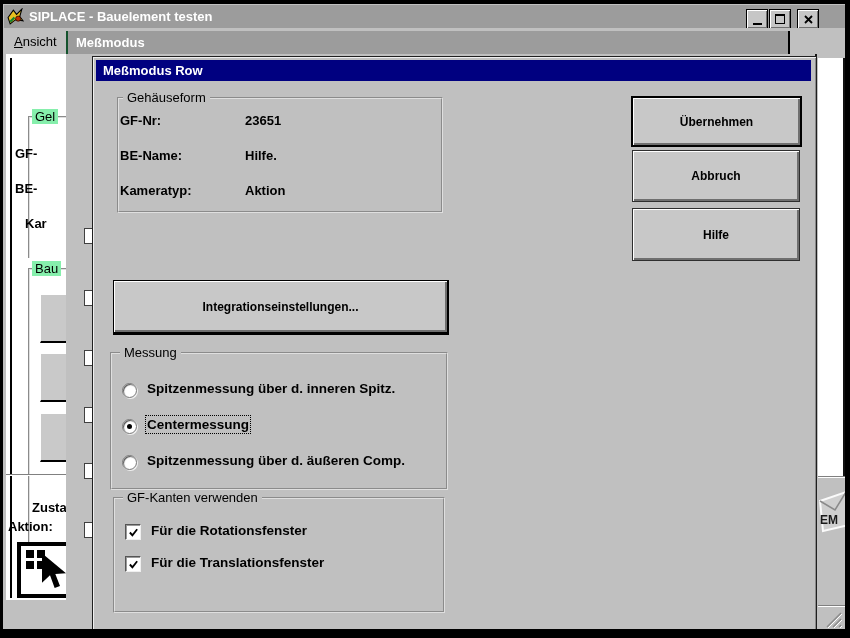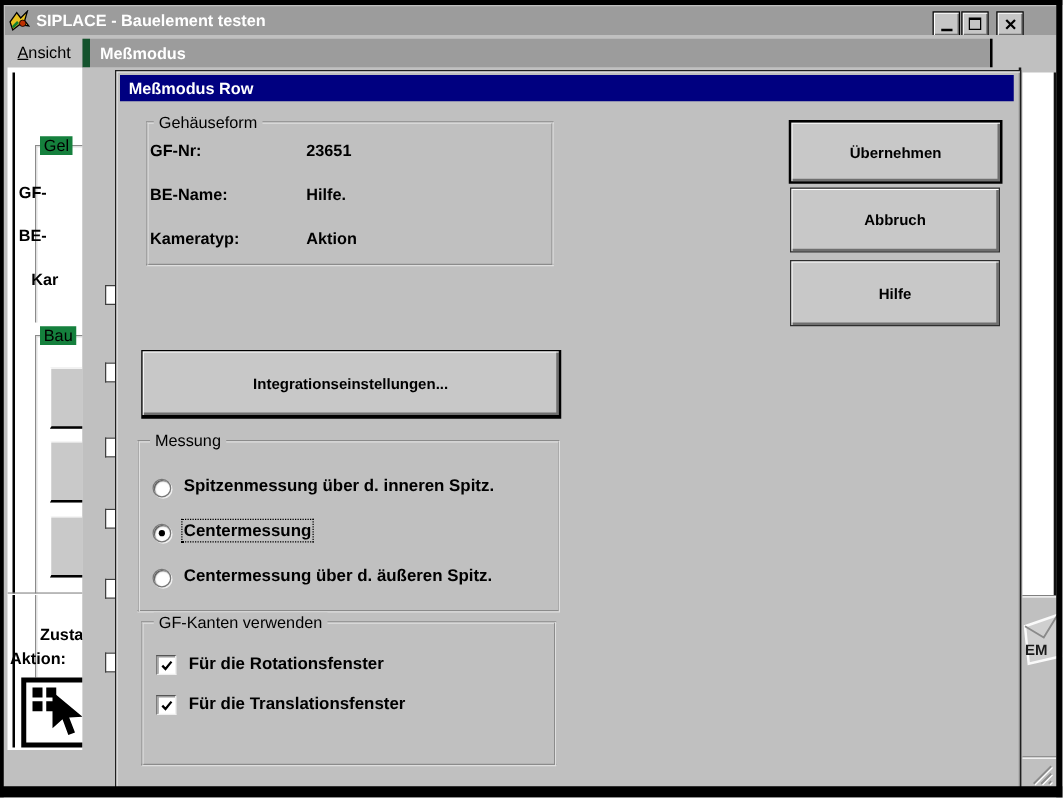--- a/index.html
+++ b/index.html
@@ -35,21 +35,21 @@
     background:#c8c8c8;border:1px solid #2e2e2e;
     box-shadow:inset 1px 1px 0 #fff, inset -2px -2px 0 #6f6f6f;
     display:flex;align-items:center;justify-content:center;
     font-weight:bold;font-size:12px;cursor:default;
   }
   .btn-default{border:2px solid #000;}
   .btn-heavy{border:1px solid #000;border-right:2px solid #000;border-bottom:3px solid #000;}
   
   .groupbox{border:2px groove #dfdfdf;}
   .grouplabel{font-weight:normal;background:#c0c0c0;padding:0 4px;white-space:nowrap;}
-  .grouplabel-onwhite{font-weight:normal;background:#15803d;padding:0 3px;white-space:nowrap;}
+  .grouplabel-onwhite{font-weight:normal;background:#86efac;padding:0 3px;white-space:nowrap;}
   
   .radio{
     width:13px;height:13px;border-radius:50%;background:#fff;
     border:1px solid #777;
     box-shadow:inset 1px 1px 1px #555, 1px 1px 0 #efefef;
     position:relative;display:inline-block;
   }
   .radio.selected::after{
     content:"";position:absolute;left:4px;top:4px;width:5px;height:5px;
     border-radius:50%;background:#000;
@@ -140,21 +140,21 @@
 <div class="abs sep" style="left:818px;top:476px;width:27px;"></div>
 
 <div class="abs" style="left:818px;top:487px;width:32px;height:56px;">
   <svg width="32" height="56" viewBox="0 0 32 56">
     <path d="M2 14 L28 5 L31 38 L5 44 Z" fill="#cfcfcf" stroke="#fafafa" stroke-width="2"></path>
     <path d="M2 14 L17 23 L28 5" fill="none" stroke="#8a8a8a" stroke-width="1.5"></path>
   </svg>
   <span class="abs" style="left:2px;top:26px;font-size:12px;color:#1a1a1a;background:transparent;">EM</span>
 </div>
 
-<div class="abs titlebar-inactive" style="left:66px;top:31px;width:720px;height:23px;border-right:2px solid #000;border-left:6px solid #14532d;">
+<div class="abs titlebar-inactive" style="left:66px;top:31px;width:720px;height:23px;border-right:2px solid #000;border-left:2px solid #14532d;">
   <span class="titlebar-text abs" style="left:8px;top:0;">Meßmodus</span>
 </div>
 <div class="abs" style="left:66px;top:54px;width:749px;height:578px;background:#c0c0c0;border-right:2px solid #161616;"></div>
 
 <div class="abs partial-check" style="left:84px;top:228px;width:8px;height:14px;"></div>
 <div class="abs partial-check" style="left:84px;top:290px;width:8px;height:14px;"></div>
 <div class="abs partial-check" style="left:84px;top:350px;width:8px;height:14px;"></div>
 <div class="abs partial-check" style="left:84px;top:407px;width:8px;height:14px;"></div>
 <div class="abs partial-check" style="left:84px;top:463px;width:8px;height:14px;"></div>
 <div class="abs partial-check" style="left:84px;top:522px;width:8px;height:14px;"></div>
@@ -204,21 +204,21 @@
   <div class="abs" style="left:29px;top:324px;">
     <span class="radio" style="position:absolute;left:0;top:2px;"></span>
     <span class="ctl-label" style="position:absolute;left:25px;top:0;">Spitzenmessung über d. inneren Spitz.</span>
   </div>
   <div class="abs" style="left:29px;top:360px;">
     <span class="radio selected" style="position:absolute;left:0;top:2px;"></span>
     <span class="ctl-label focusrect" style="position:absolute;left:25px;top:0;">Centermessung</span>
   </div>
   <div class="abs" style="left:29px;top:396px;">
     <span class="radio" style="position:absolute;left:0;top:2px;"></span>
-    <span class="ctl-label" style="position:absolute;left:25px;top:0;">Centermessung über d. äußeren Spitz.</span>
+    <span class="ctl-label" style="position:absolute;left:25px;top:0;">Spitzenmessung über d. äußeren Comp.</span>
   </div>
 
   <div class="abs groupbox" style="left:20px;top:440px;width:328px;height:112px;"></div>
   <span class="abs grouplabel" style="left:30px;top:433px;">GF-Kanten verwenden</span>
 
   <div class="abs" style="left:32px;top:466px;">
     <span class="checkbox" style="position:absolute;left:0;top:1px;">
       <svg width="11" height="11" viewBox="0 0 12 12">
         <path d="M2 6 L4.8 9 L10 2.5" fill="none" stroke="#000" stroke-width="2"></path>
       </svg>

